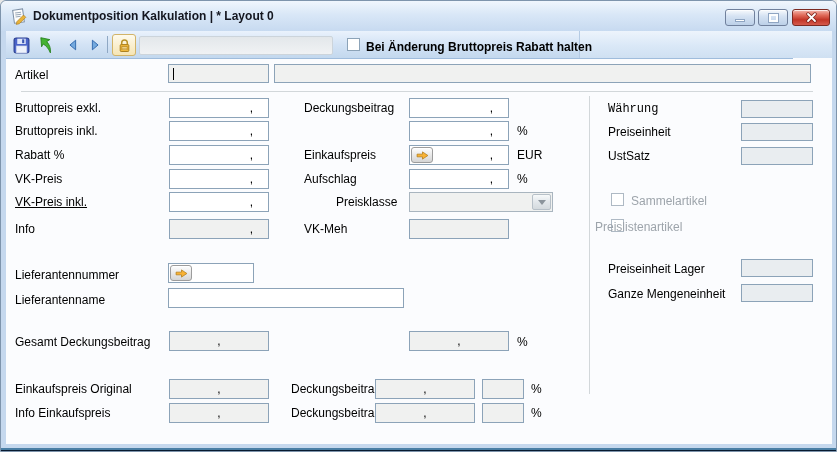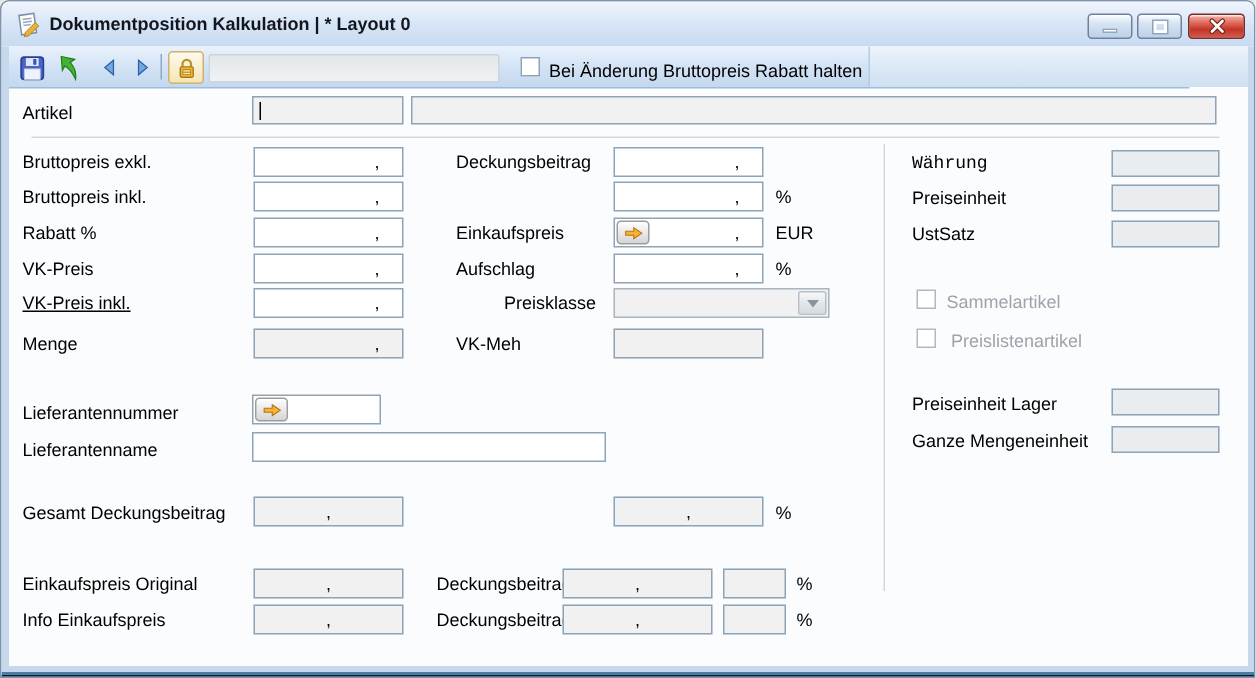--- a/index.html
+++ b/index.html
@@ -35,20 +35,21 @@
   .winbtn.close { width:38px; border-color:#7c2a22;
     background:linear-gradient(#f4b8ae,#e06a5a 35%,#c23527 65%,#d55a4d); }
   .glyph-min{ width:10px; height:3px; background:#fdfefe; border:1px solid #8fa5c2; margin-top:6px; }
   .glyph-max{ width:9px; height:8px; border:2px solid #fdfefe; outline:1px solid #8fa5c2; background:transparent; }
 
   
   .toolbar{
     position:absolute; left:1px; top:30px; width:791px; height:28px;
     background:linear-gradient(#eaf2fc,#d3e3f5 50%,#c3d8ee);
     border-bottom:1px solid #9fbcdc;
+    font-weight:bold;
   }
   .toolbar-lightzone{
     position:absolute; left:577px; top:0; width:258px; height:27px;
     background:linear-gradient(#edf4fc,#dae8f7 55%,#cfe0f2);
     border-left:1px solid #b5cbe4;
   }
   .tbtn{ position:absolute; top:3px; width:22px; height:22px; display:flex; align-items:center; justify-content:center; }
   .tbtn.lock{ background:linear-gradient(#fefaec,#f6e5b4); border:1px solid #d2b469; border-radius:3px; width:24px; }
   .tsep{ position:absolute; left:105px; top:5px; width:1px; height:17px; background:#8fa8c4; }
   .tfield{
@@ -192,21 +193,21 @@
 
   <div class="lbl" style="left:14px; top:147px;">Rabatt %</div>
   <div class="fld" style="left:168px; top:144px; width:100px;">,</div>
 
   <div class="lbl" style="left:14px; top:171px;">VK-Preis</div>
   <div class="fld" style="left:168px; top:168px; width:100px;">,</div>
 
   <div class="lbl" style="left:14px; top:194px;text-decoration:underline;">VK-Preis inkl.</div>
   <div class="fld" style="left:168px; top:191px; width:100px;">,</div>
 
-  <div class="lbl" style="left:14px; top:221px;">Menge</div>
+  <div class="lbl" style="left:14px; top:221px;">Info</div>
   <div class="fld gray" style="left:168px; top:218px; width:100px;">,</div>
 
   <div class="lbl" style="left:303px; top:100px;">Deckungsbeitrag</div>
   <div class="fld" style="left:408px; top:97px; width:100px;">,</div>
 
   <div class="fld" style="left:408px; top:120px; width:100px;">,</div>
   <div class="suffix" style="left:516px; top:123px;">%</div>
 
   <div class="lbl" style="left:303px; top:147px;">Einkaufspreis</div>
   <div class="fld" style="left:408px; top:144px; width:100px;">,</div>
@@ -240,21 +241,21 @@
   <div class="lbl" style="left:607px; top:124px;text-align:right;">Preiseinheit</div>
   <div class="fld rcol noval" style="left:740px; top:122px; width:72px;"></div>
 
   <div class="lbl" style="left:607px; top:148px;">UstSatz</div>
   <div class="fld rcol noval" style="left:740px; top:146px; width:72px;"></div>
 
   <div class="cbox" style="left:610px; top:192px; border-color:#aeb9c4;"></div>
   <div class="lbl dis" style="left:630px; top:193px;">Sammelartikel</div>
 
   <div class="cbox" style="left:610px; top:218px; border-color:#aeb9c4;"></div>
-  <div class="lbl dis" style="left:633px; top:219px;text-align:center;">Preislistenartikel</div>
+  <div class="lbl dis" style="left:594px; top:219px;text-align:center;">Preislistenartikel</div>
 
   <div class="lbl" style="left:607px; top:261px;">Preiseinheit Lager</div>
   <div class="fld rcol noval" style="left:740px; top:258px; width:72px;"></div>
 
   <div class="lbl" style="left:607px; top:286px;">Ganze Mengeneinheit</div>
   <div class="fld rcol noval" style="left:740px; top:283px; width:72px;"></div>
 
   <div class="lbl" style="left:14px; top:267px;">Lieferantennummer</div>
   <div class="fld noval" style="left:167px; top:262px; width:86px;"></div>
   <div class="arrowbtn" style="left:169px; top:264px;">

